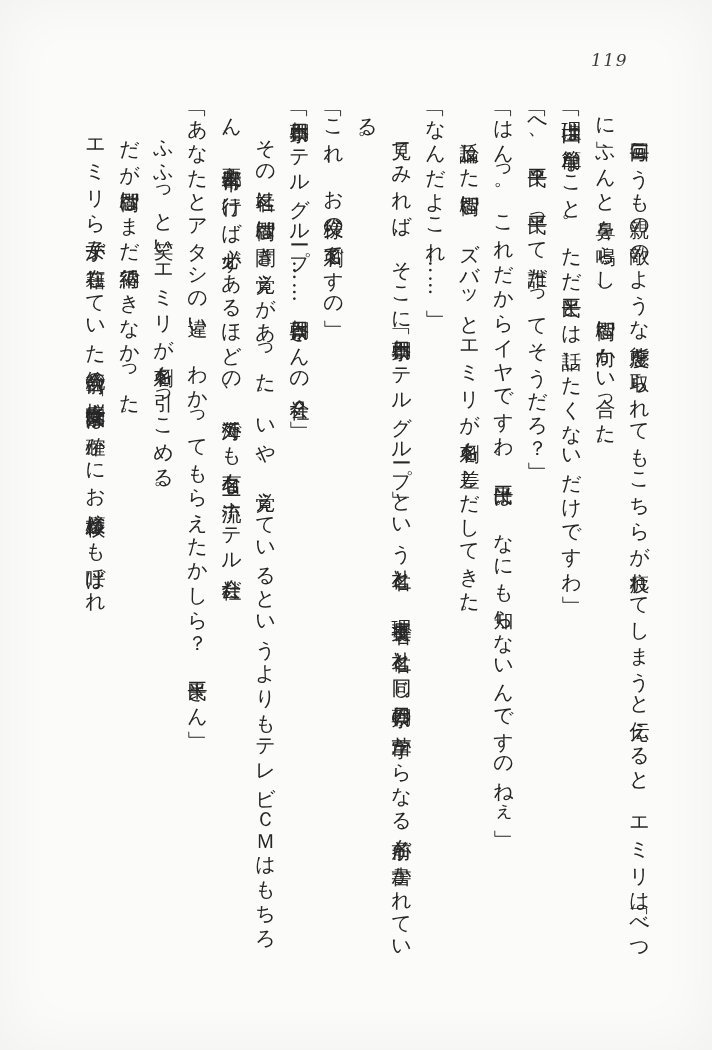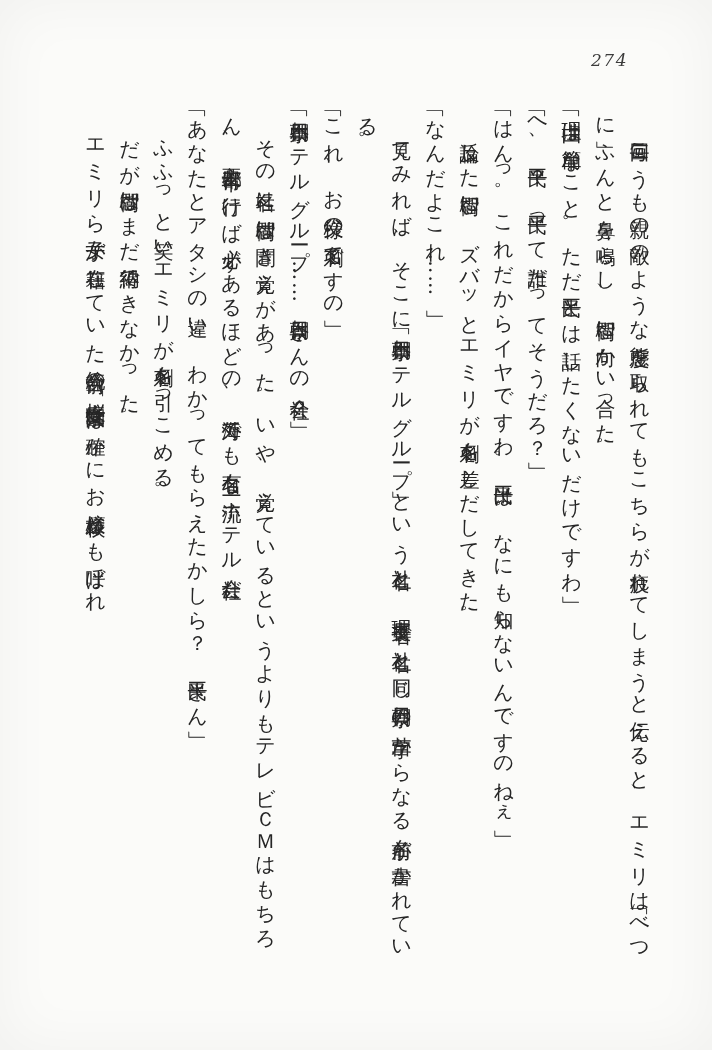--- a/index.html
+++ b/index.html
@@ -47,21 +47,21 @@
     text-indent: 0;
   }
   .para.indent {
     text-indent: 22px;
   }
 </style>
 </head>
 <body>
 
 <div class="page" style="--paper: #fbfbf9; --ink: #262626; --pagenum: #3c3c3c;">
-  <div class="page-number">274</div>
+  <div class="page-number">119</div>
   <div class="text-block">
       <p class="para indent">毎回こうも親の敵のような態度を取られてもこちらが疲れてしまうと伝えると、エミリは「べつに」ふんと鼻を鳴らし、智樹に向かい合った。</p>
       <p class="para">「理由は簡単なこと。ただ平民とは話したくないだけですわ」</p>
       <p class="para">「へ、平民？　平民って誰だってそうだろ？」</p>
       <p class="para">「はんっ。これだからイヤですわ。平民は。なにも知らないんですのねぇ」</p>
       <p class="para indent">反論した智樹に、ズバッとエミリが名刺を差しだしてきた。</p>
       <p class="para">「なんだよこれ……」</p>
       <p class="para indent">見てみれば、そこに「朝日奈ホテルグループ」という社名と、理事長名で社名と同じ朝日奈の苗字からなる名前が書かれている。</p>
       <p class="para">「これ、お父様の名刺ですの」</p>
       <p class="para">「朝日奈ホテルグループ……朝日奈さんの会社？」</p>

